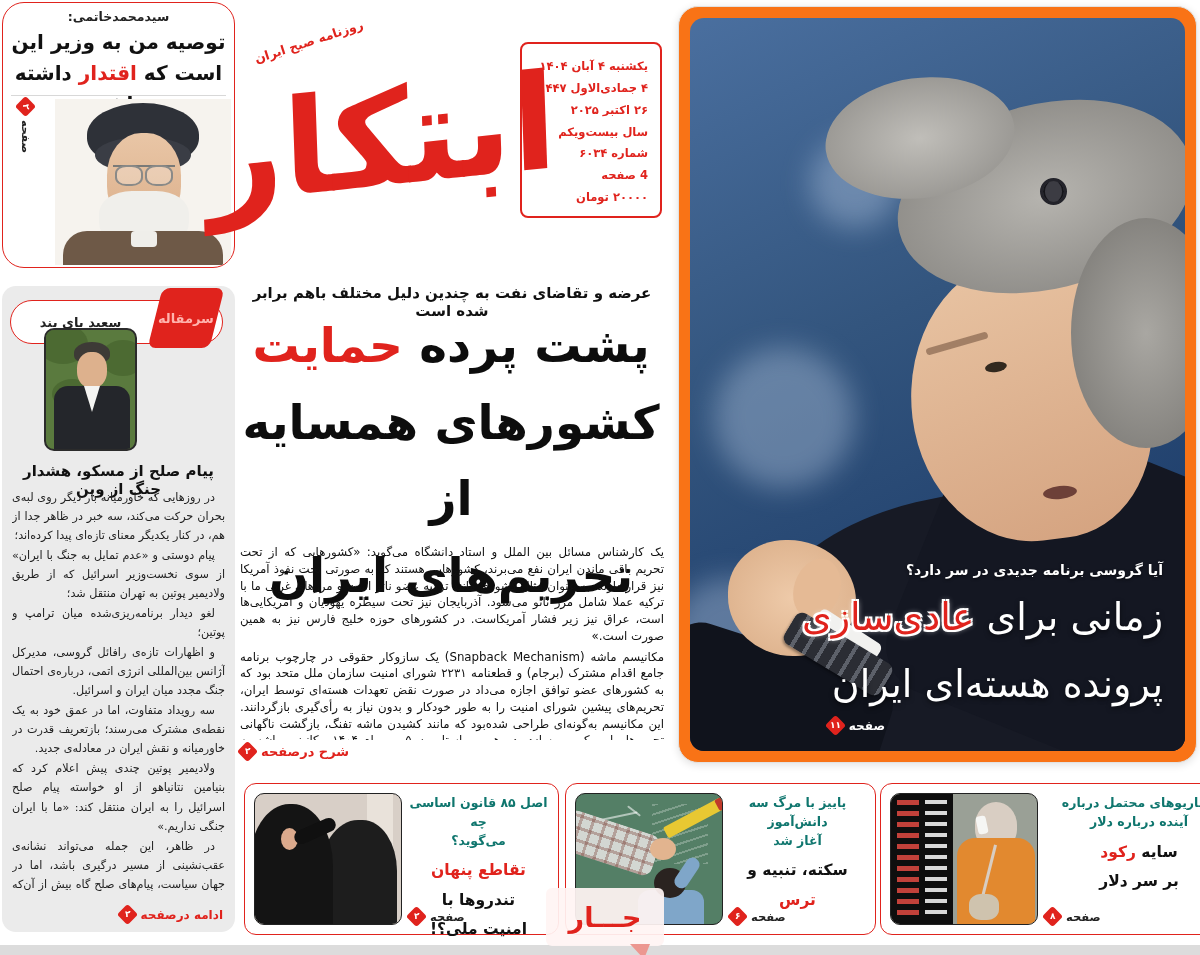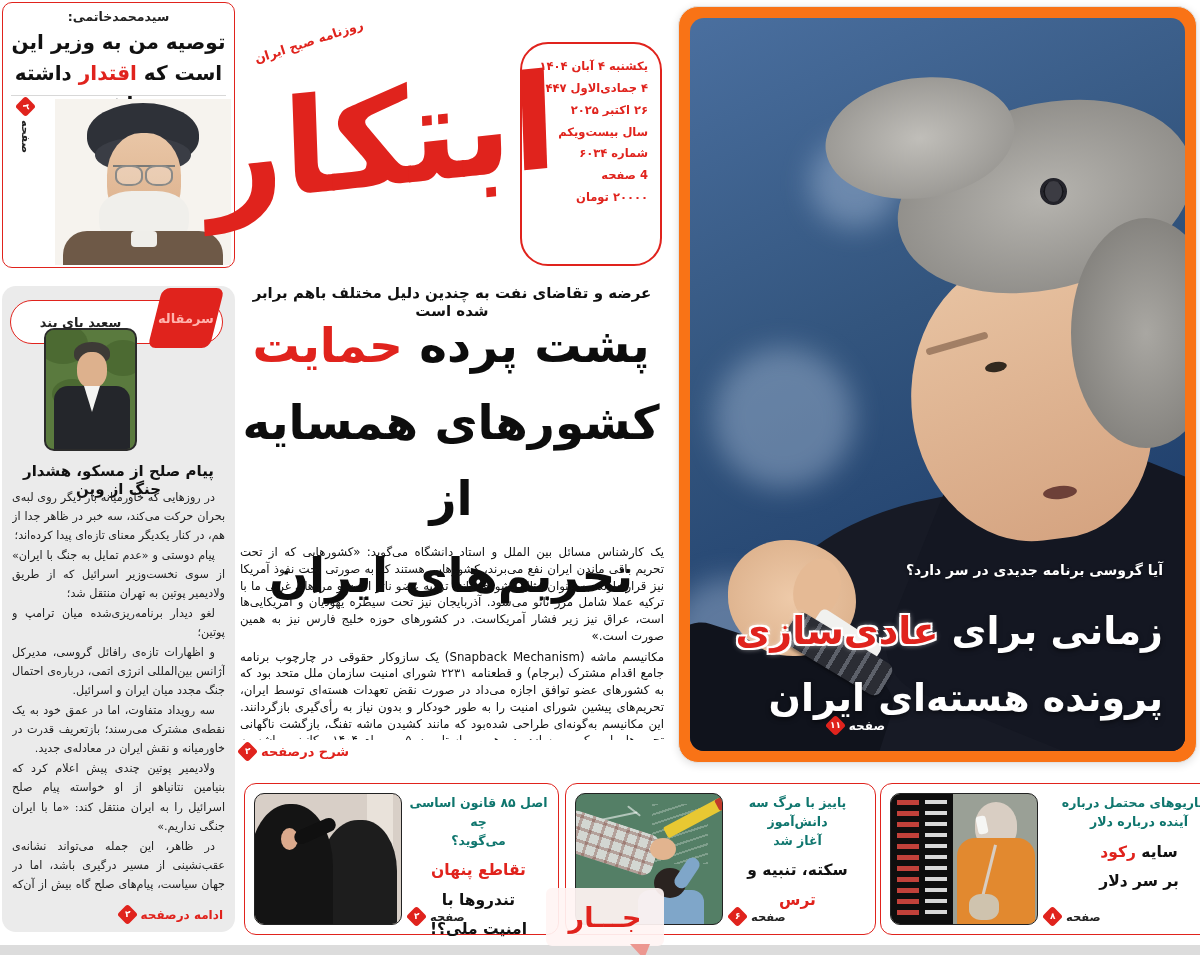--- a/index.html
+++ b/index.html
@@ -9,41 +9,41 @@
 
   
   .abs { position:absolute; }
   .red { color:#e0231d; }
   .diamond { display:inline-flex; width:15px; height:15px; background:#e0231d; transform:rotate(45deg);
              border-radius:3px; align-items:center; justify-content:center; flex:0 0 auto; }
   .diamond > span { transform:rotate(-45deg); color:#fff; font-size:9px; font-weight:bold; line-height:1; }
   .pgrow { display:inline-flex; align-items:center; gap:6px; font-weight:bold; }
 
   
-  #khatami-box { left:2px; top:2px; width:233px; height:266px; border:1.5px solid #e0231d; border-radius:10px; background:#fff; overflow:hidden; }
+  #khatami-box { left:2px; top:2px; width:233px; height:266px; border:1.5px solid #e0231d; border-radius:22px; background:#fff; overflow:hidden; }
   #khatami-byline { top:6px; left:0; right:0; text-align:center; font-size:12.5px; font-weight:bold; color:#222; }
   #khatami-headline { top:24px; left:4px; right:4px; text-align:center; font-size:20px; font-weight:900; color:#111; line-height:1.55; }
   #khatami-divider { top:92px; left:8px; right:8px; height:1px; background:#d8d8d8; }
   #khatami-pagelabel { left:30px; top:96px; transform:rotate(90deg); transform-origin:0 0; font-size:11px; color:#222; }
   #khatami-photo { left:52px; top:96px; width:176px; height:166px; background:#f6f3ee; overflow:hidden; }
   .kh-turban { position:absolute; left:32px; top:4px; width:112px; height:64px; background:#2e3138; border-radius:50% 50% 45% 45%; }
   .kh-turban2 { position:absolute; left:40px; top:38px; width:96px; height:36px; background:#3a3d45; border-radius:50%; }
   .kh-face { position:absolute; left:52px; top:34px; width:74px; height:92px; background:linear-gradient(#e9c6a6,#dcb08c); border-radius:46% 46% 42% 42%; }
   .kh-glasses { position:absolute; left:58px; top:66px; width:62px; height:18px; border-top:2px solid #7a7a78; }
   .kh-glasses:before, .kh-glasses:after { content:""; position:absolute; top:-2px; width:24px; height:17px; border:2px solid #8a8a88; border-radius:40%; background:rgba(255,255,255,.25); }
   .kh-glasses:before { left:2px; } .kh-glasses:after { right:2px; }
   .kh-beard { position:absolute; left:44px; top:92px; width:90px; height:62px; background:#f0efeb; border-radius:40% 40% 55% 55%; }
   .kh-robe { position:absolute; left:8px; top:132px; width:160px; height:40px; background:#6e5947; border-radius:24px 24px 0 0; }
   .kh-collar { position:absolute; left:76px; top:132px; width:26px; height:16px; background:#efeeea; border-radius:4px; }
 
   
   #logo { left:232px; top:-6px; width:300px; height:290px; display:flex; align-items:center; justify-content:center;
           color:#e0231d; font-size:132px; font-weight:bold; transform:rotate(-6deg) skewX(-4deg); line-height:1; }
   #tagline { left:252px; top:34px; color:#e0231d; font-size:12.5px; font-weight:bold; transform:rotate(-18deg); }
-  #datebox { left:520px; top:42px; width:142px; height:224px; border:2px solid #e0231d; border-radius:28px; padding:12px 12px; }
+  #datebox { left:520px; top:42px; width:142px; height:176px; border:2px solid #e0231d; border-radius:8px; padding:12px 12px; }
   #datebox .dline { color:#e0231d; font-size:11.5px; font-weight:bold; line-height:1.9; text-align:right; white-space:nowrap; }
 
   
   #editorial { left:2px; top:286px; width:233px; height:646px; background:#ebebeb; border-radius:14px; overflow:hidden; }
   #ed-tab { position:absolute; right:18px; top:2px; width:62px; height:60px; background:#e0231d; border-radius:8px;
             transform:skewX(-14deg); display:flex; align-items:center; justify-content:center; }
   #ed-tab > span { transform:skewX(14deg); color:#ffb3ad; font-size:13px; font-weight:900; }
   #ed-pill { position:absolute; left:8px; right:12px; top:14px; height:44px; background:#fff; border:1.5px solid #e0231d; border-radius:22px; }
   #ed-author { position:absolute; left:0; right:76px; top:14px; height:44px; display:flex; align-items:center; justify-content:center;
                font-size:13px; font-weight:900; color:#222; }
@@ -89,21 +89,21 @@
   .gr-button { position:absolute; right:118px; top:160px; width:27px; height:27px; border-radius:50%; background:#3c3c43; border:3px solid #23232a;
                box-shadow:inset 4px 0 0 -2px #15151a, inset -4px 0 0 -2px #15151a; }
   .gr-fist { position:absolute; left:38px; top:522px; width:128px; height:116px; background:radial-gradient(#eeca a9,#d9ac86); background:radial-gradient(#eecaa9,#d9ac86);
              border-radius:46% 54% 48% 52%; }
   .gr-thumb { position:absolute; left:104px; top:540px; width:46px; height:62px; background:#e5ba95; border-radius:50%; transform:rotate(18deg); }
   .gr-sleeve { position:absolute; left:-40px; top:628px; width:230px; height:170px; background:#10131c; transform:rotate(18deg); border-radius:30px; }
   .gr-cuff { position:absolute; left:118px; top:606px; width:72px; height:34px; background:#f1f1ef; transform:rotate(33deg); border-radius:6px; }
   .gr-watch { position:absolute; left:92px; top:618px; width:112px; height:36px; transform:rotate(31deg); border-radius:8px;
               background:repeating-linear-gradient(90deg,#2b2d34 0 10px,#5d616a 10px 14px); box-shadow:0 2px 3px rgba(0,0,0,.4); }
   #photo-kicker { position:absolute; right:22px; top:544px; color:#fff; font-size:14px; font-weight:bold; text-shadow:0 1px 3px rgba(0,0,0,.6); }
-  #photo-headline { position:absolute; right:22px; top:580px; text-align:right; color:#fff; font-size:38px; font-weight:700; line-height:1.75;
+  #photo-headline { position:absolute; right:22px; top:566px; text-align:right; color:#fff; font-size:38px; font-weight:400; line-height:1.75;
                     text-shadow:0 2px 5px rgba(0,0,0,.55); }
   #photo-headline .halo { color:#e0231d; text-shadow:2px 2px 0 #fff,-2px -2px 0 #fff,2px -2px 0 #fff,-2px 2px 0 #fff,0 0 6px #fff; }
   #photo-page { position:absolute; right:300px; top:700px; color:#fff; font-size:12px; }
 
   
   .news-box { top:783px; height:152px; border:1.5px solid #e0231d; border-radius:12px; background:#fff; }
   .nb-photo { position:absolute; left:9px; top:9px; width:148px; height:132px; border:1.5px solid #222; border-radius:10px; overflow:hidden; }
   .nb-text { position:absolute; left:162px; right:8px; top:10px; bottom:8px; }
   .nb-kicker { text-align:center; font-size:12.5px; font-weight:bold; color:#0f766e; line-height:1.5; }
   .nb-head { text-align:center; font-size:15.5px; font-weight:900; color:#111; line-height:1.9; margin-top:6px; }

